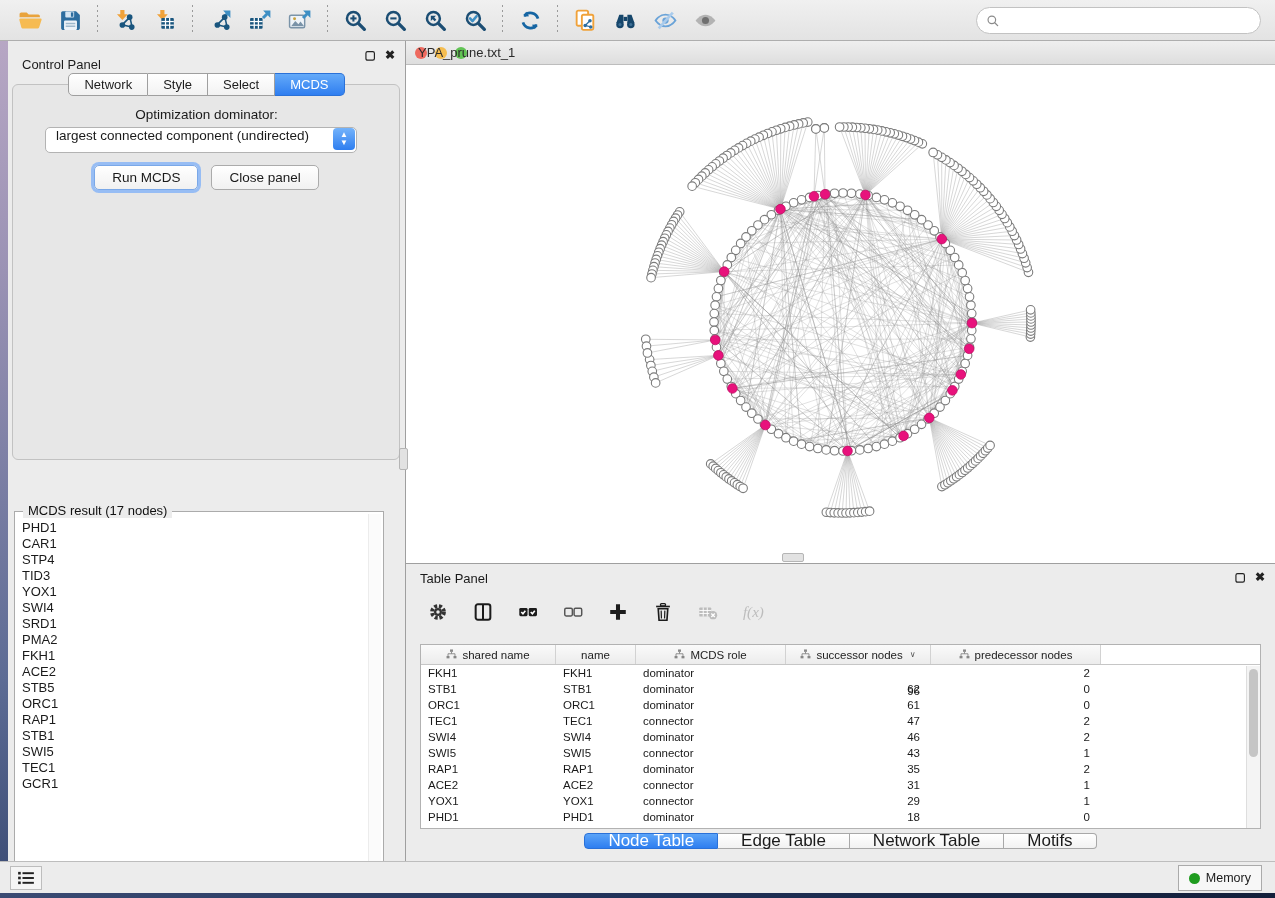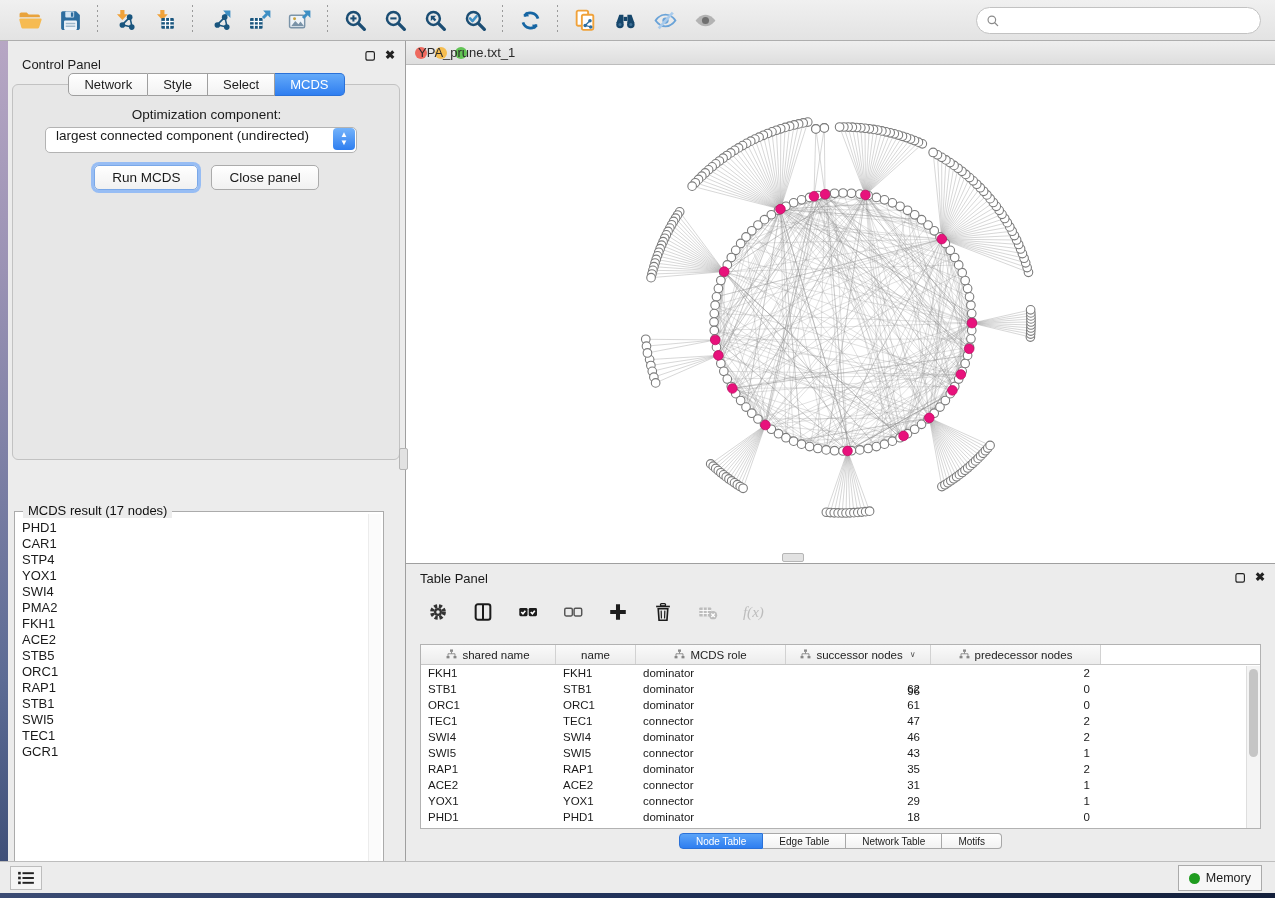--- a/index.html
+++ b/index.html
@@ -101,22 +101,22 @@
   .th .sort { font-size:8px; color:#555; margin-left:2px; }
   .th.filler { border-right:none; background:#fff; }
   .trow { display:flex; height:16px; align-items:center; }
   .td { font-size:11.5px; white-space:nowrap; overflow:hidden; }
   .td.l { padding-left:7px; } .td.r { text-align:right; padding-right:11px; }
   .tbody-scroll { position:absolute; right:0; top:21px; bottom:0; width:14px;
     background:#f4f4f4; border-left:1px solid #dedede; }
   .tbody-thumb { position:absolute; left:2px; top:3px; width:9px; height:88px;
     background:#c5c5c5; border-radius:5px; }
   .ttabs { position:absolute; left:0; top:269px; width:100%; display:flex; justify-content:center; }
-  .ttab { height:16px; padding:0 16px; background:linear-gradient(#ffffff,#f2f2f2);
-    border:1px solid #a8a8a8; border-left:none; display:flex; align-items:center; font-size:10px; }
+  .ttab { height:16px; padding:0 23px; background:linear-gradient(#ffffff,#f2f2f2);
+    border:1px solid #a8a8a8; border-left:none; display:flex; align-items:center; font-size:17px; }
   .ttab:first-child { border-left:1px solid #a8a8a8; border-radius:4px 0 0 4px; }
   .ttab:last-child { border-radius:0 4px 4px 0; }
   .ttab.active { background:linear-gradient(#5ba4f8,#2e7ef0); color:#fff; border-color:#2a71d8; }
 
   
   .statusbar { position:absolute; left:0; top:861px; width:1275px; height:32px;
     background:#ececec; border-top:1px solid #bdbdbd; }
   .listbtn { position:absolute; left:10px; top:4px; width:32px; height:24px;
     background:#f5f5f5; border:1px solid #bdbdbd; display:flex; align-items:center; justify-content:center; }
   .listbtn svg { width:18px; height:14px; }
@@ -303,40 +303,42 @@
       <span class="winbtn">▢</span>
       <span class="winbtn">✖</span>
     </div>
     <div class="ctabs" id="ctabs">
         <div class="ctab">Network</div>
         <div class="ctab">Style</div>
         <div class="ctab">Select</div>
         <div class="ctab active">MCDS</div>
       </div>
     <div class="cinset"></div>
-    <div class="opt-label" style="z-index:2;">Optimization component:</div>
+    <div class="opt-label" style="z-index:2;">Optimization dominator:</div>
     <div class="criterion" style="z-index:2;">
       <div class="val">largest connected component (undirected)</div>
       <div class="stepper">
           <span>▲</span>
           <span>▼</span>
         </div>
     </div>
     <div class="btnrow" style="z-index:2;">
       <div class="pushbtn focused">Run MCDS</div>
       <div class="pushbtn">Close panel</div>
     </div>
     <div class="result-box">
       <div class="result-legend">MCDS result (17 nodes)</div>
       <div class="result-list" id="result-list">
           <div>PHD1</div>
           <div>CAR1</div>
           <div>STP4</div>
+          <div>TID3</div>
           <div>YOX1</div>
           <div>SWI4</div>
+          <div>SRD1</div>
           <div>PMA2</div>
           <div>FKH1</div>
           <div>ACE2</div>
           <div>STB5</div>
           <div>ORC1</div>
           <div>RAP1</div>
           <div>STB1</div>
           <div>SWI5</div>
           <div>TEC1</div>
           <div>GCR1</div>

